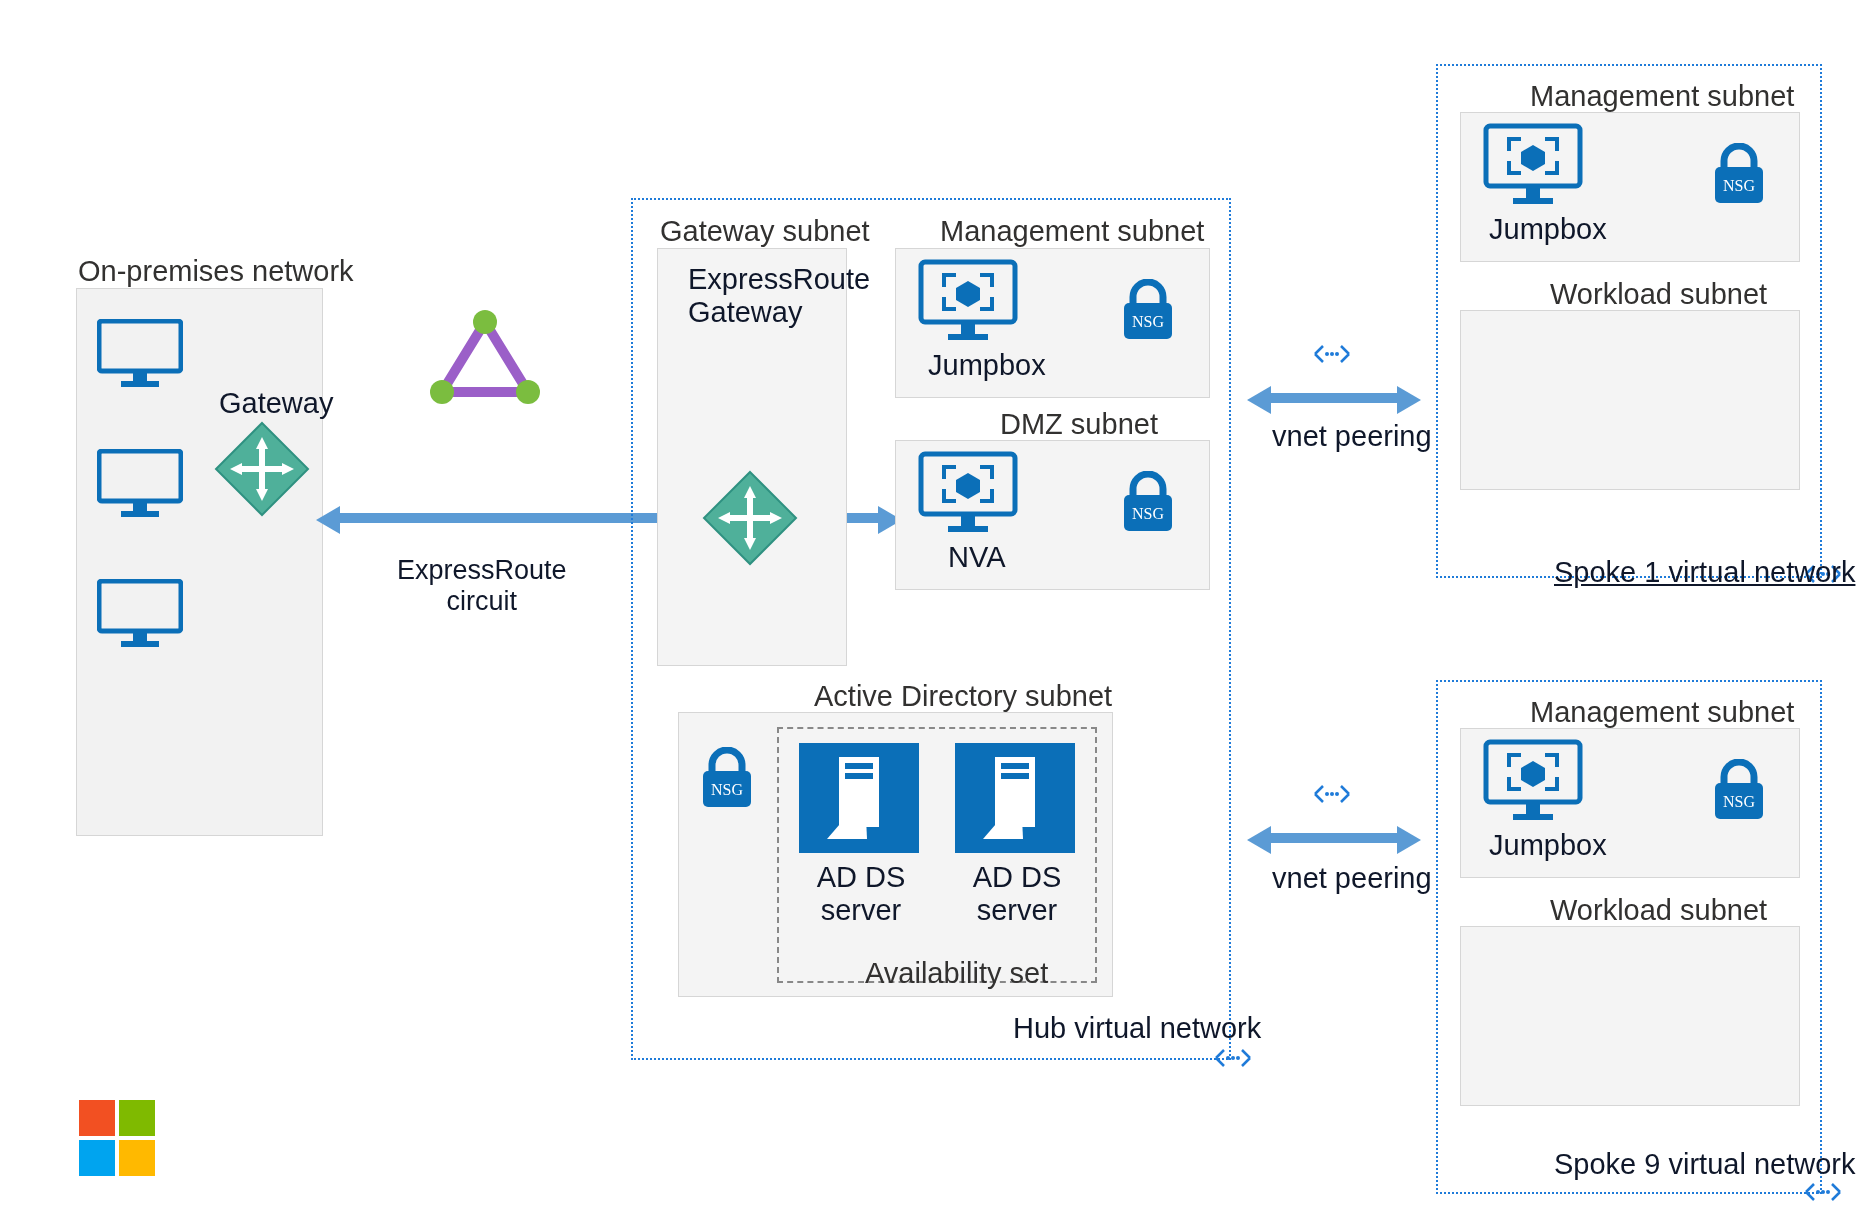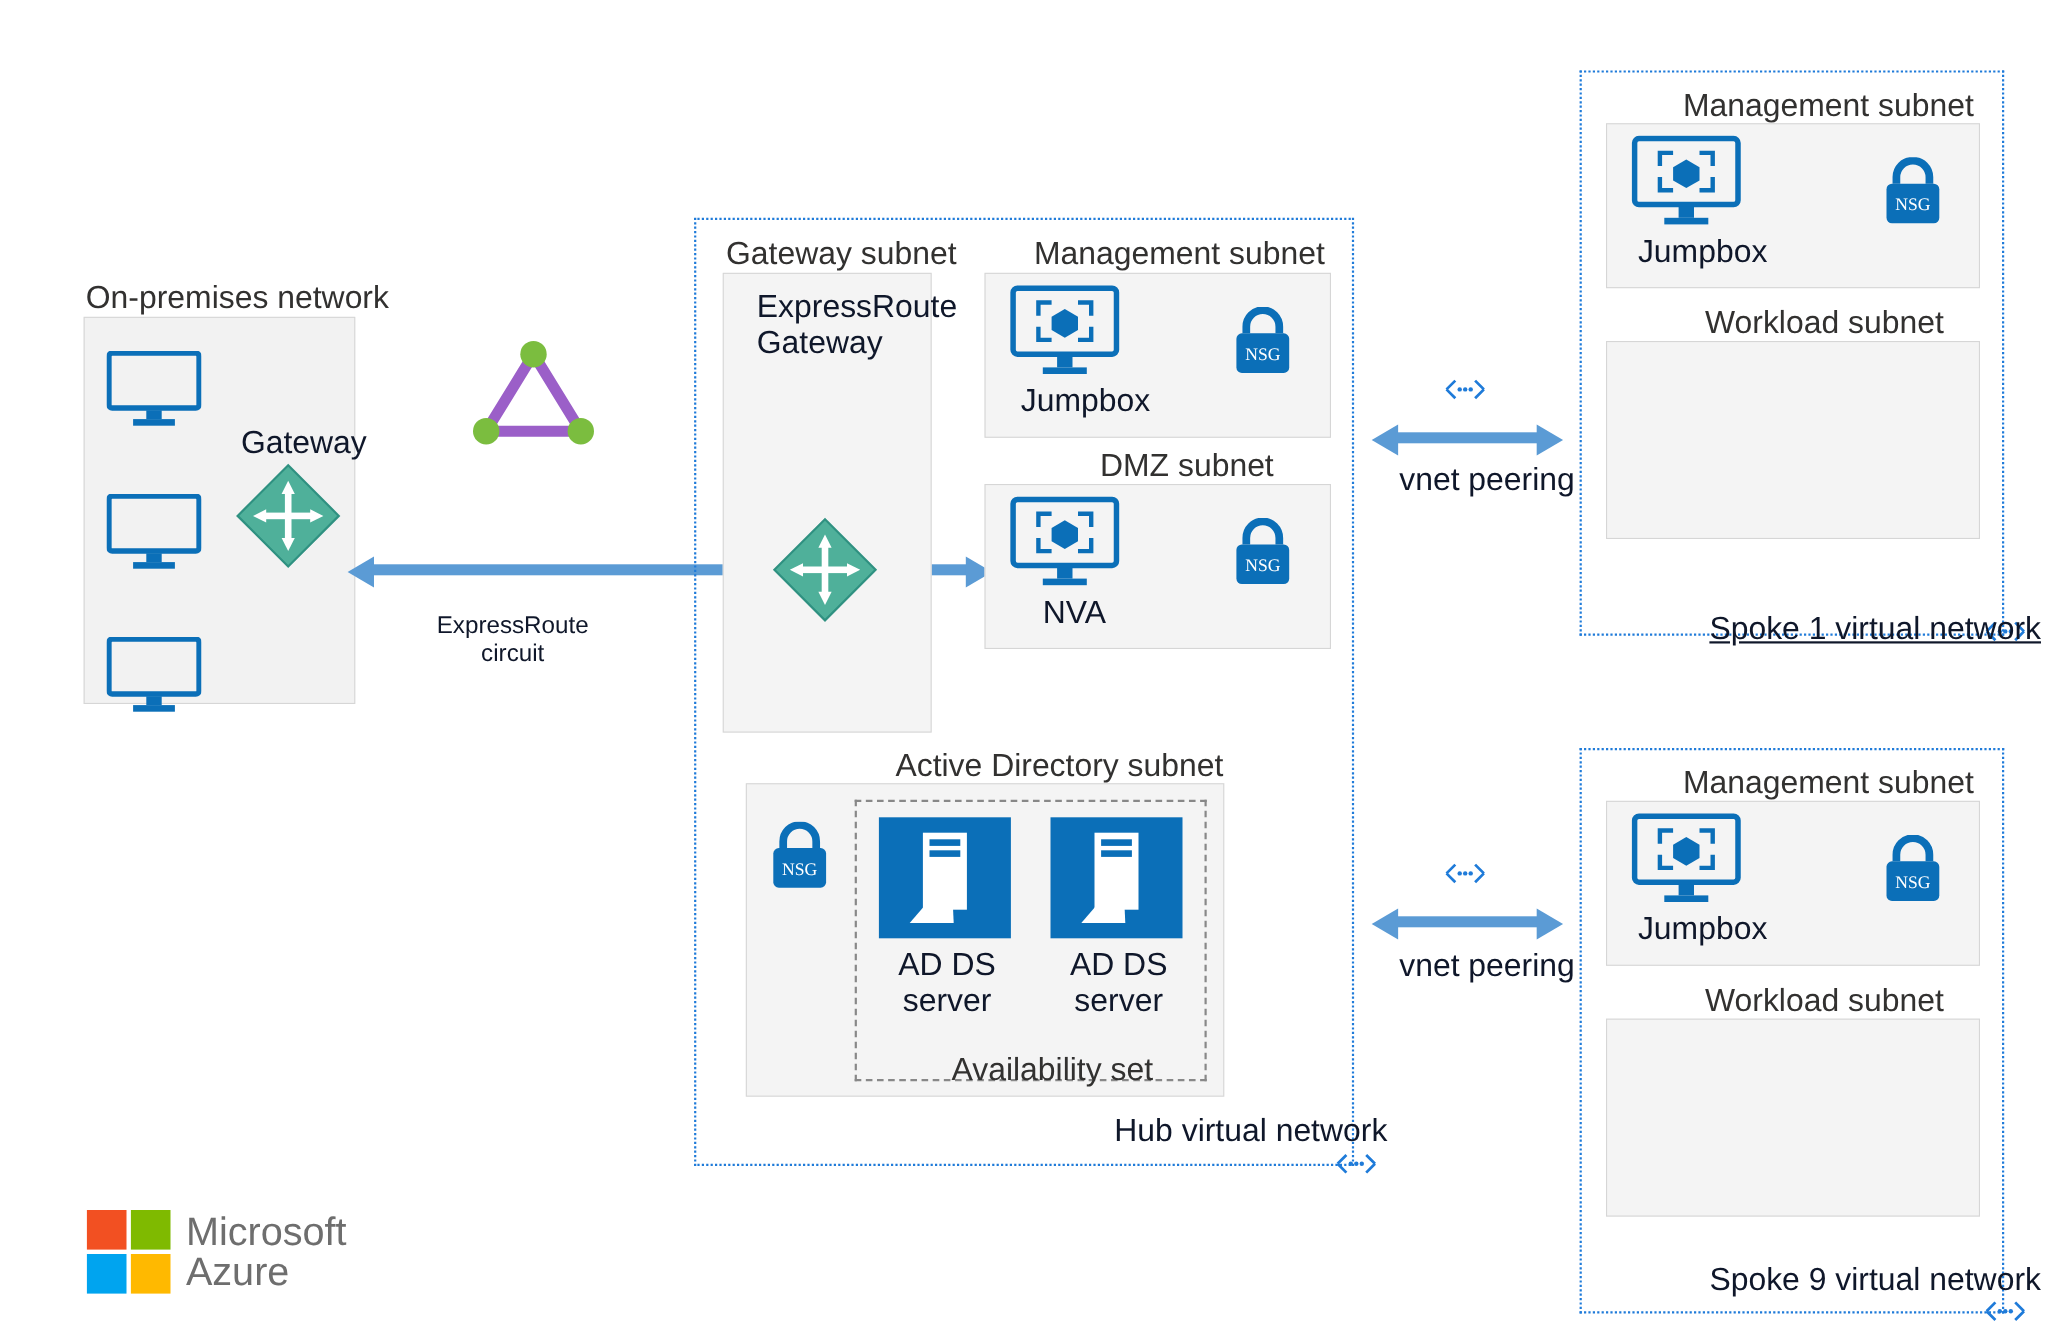--- a/index.html
+++ b/index.html
@@ -46,21 +46,21 @@
     border-top: 14px solid transparent;
     border-bottom: 14px solid transparent;
   }
   .arrow-head-r { border-left: 24px solid #5b9bd5; }
   .arrow-head-l { border-right: 24px solid #5b9bd5; }
 </style>
 </head>
 <body>
 
 <div class="label" style="left:78px; top:255px;">On-premises network</div>
-<div class="box" style="left:76px; top:288px; width:247px; height:352px;">
+<div class="box" style="left:76px; top:288px; width:247px; height:548px;">
 
   <svg style="position:absolute;left:20px;top:30px" width="86" height="70" viewBox="0 0 86 70">
       <rect x="2" y="2" width="82" height="50" rx="3" fill="none" stroke="#0b6fb8" stroke-width="5"></rect>
       <rect x="36" y="54" width="14" height="8" fill="#0b6fb8"></rect>
       <rect x="24" y="62" width="38" height="6" fill="#0b6fb8"></rect>
     </svg>
   <svg style="position:absolute;left:20px;top:160px" width="86" height="70" viewBox="0 0 86 70">
       <rect x="2" y="2" width="82" height="50" rx="3" fill="none" stroke="#0b6fb8" stroke-width="5"></rect>
       <rect x="36" y="54" width="14" height="8" fill="#0b6fb8"></rect>
       <rect x="24" y="62" width="38" height="6" fill="#0b6fb8"></rect>
@@ -92,21 +92,21 @@
   <circle cx="12" cy="82" r="12" fill="#7bbd3f"></circle>
 </svg>
 
 <div class="arrow-head-l" style="left:316px;top:506px;"></div>
 <div class="arrow-h" style="left:338px;top:513px;width:430px;"></div>
 <div class="arrow-head-r" style="left:766px;top:506px;"></div>
 
 <div class="arrow-h" style="left:820px;top:513px;width:60px;"></div>
 <div class="arrow-head-r" style="left:878px;top:506px;"></div>
 
-<div class="label label-blue" style="left:397px; top:555px; white-space:pre; text-align:center; font-size:22px;">ExpressRoute
+<div class="label label-blue" style="left:397px; top:555px; white-space:pre; text-align:center; font-size:27px;">ExpressRoute
 circuit</div>
 
 <div class="dotted" style="left:631px; top:198px; width:600px; height:862px;"></div>
 <div style="position:absolute;left:1210px;top:1044px;">
   <svg width="46" height="28">
       <path d="M6 14 L14 6 M6 14 L14 22 M40 14 L32 6 M40 14 L32 22" stroke="#1f7bd9" stroke-width="2.5" fill="none"></path>
       <circle cx="18" cy="14" r="2" fill="#1f7bd9"></circle>
       <circle cx="23" cy="14" r="2" fill="#1f7bd9"></circle>
       <circle cx="28" cy="14" r="2" fill="#1f7bd9"></circle>
     </svg>
@@ -280,17 +280,13 @@
 <div class="subnet-box" style="left:1460px; top:926px; width:340px; height:180px;"></div>
 <div class="label label-blue" style="left:1554px; top:1148px;">Spoke 9 virtual network</div>
 
 <div style="position:absolute;left:79px;top:1100px;display:flex;align-items:center;gap:14px;">
   <div style="display:grid;grid-template-columns:36px 36px;grid-template-rows:36px 36px;gap:4px;">
     <div style="background:#f25022"></div>
       <div style="background:#7fba00"></div>
     <div style="background:#00a4ef"></div>
       <div style="background:#ffb900"></div>
   </div>
-  <div style="display:flex;flex-direction:column;color:#6e6e6e;font-weight:400;line-height:1;">
-    <span style="font-size:36px;">Microsoft</span>
-    <span style="font-size:36px;">Azure</span>
-  </div>
 </div>
 
 </body></html>

